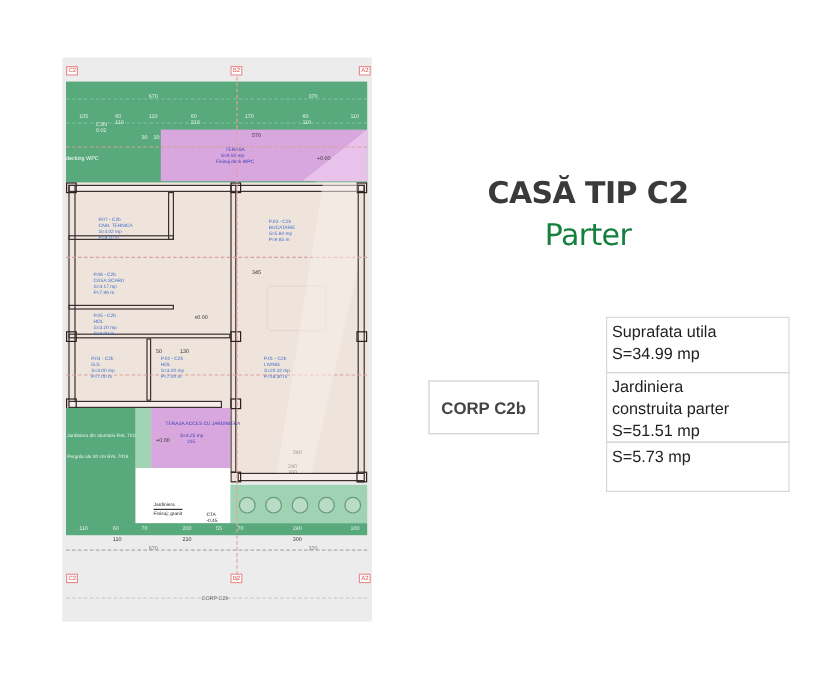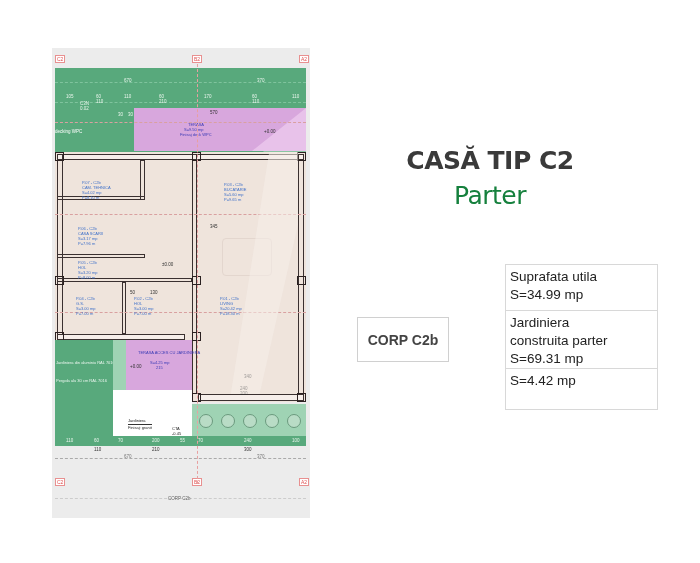--- a/index.html
+++ b/index.html
@@ -208,18 +208,18 @@
 
 <div class="corp">CORP C2b</div>
 
 <div class="tbl">
   <div class="cell" style="height:47px;">
     <div>Suprafata utila</div>
     <div>S=34.99  mp</div>
   </div>
   <div class="cell" style="height:59px;">
     <div style="width:120px;">Jardiniera construita parter</div>
-    <div>S=69.31  mp</div>
+    <div>S=51.51  mp</div>
   </div>
   <div class="cell" style="height:42px;">
-    <div>S=4.42  mp</div>
+    <div>S=5.73  mp</div>
   </div>
 </div>
 
 </body></html>

